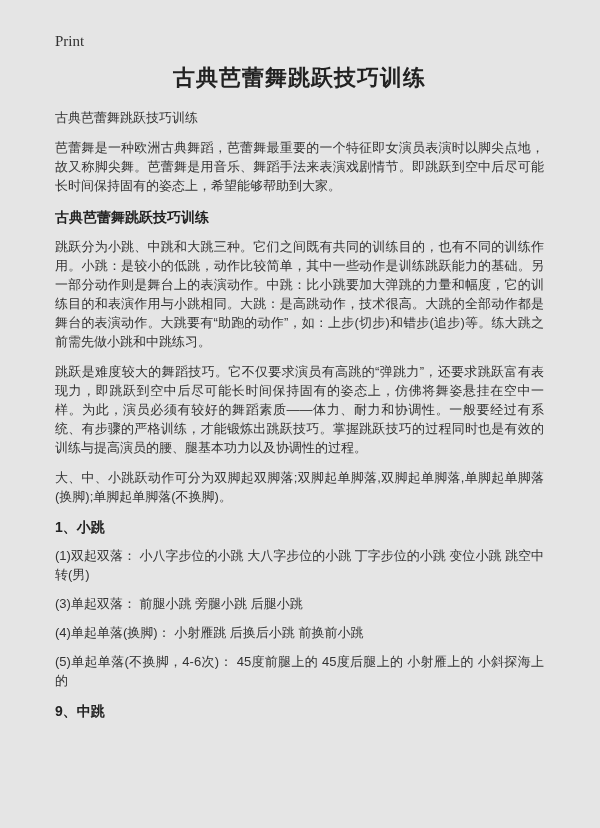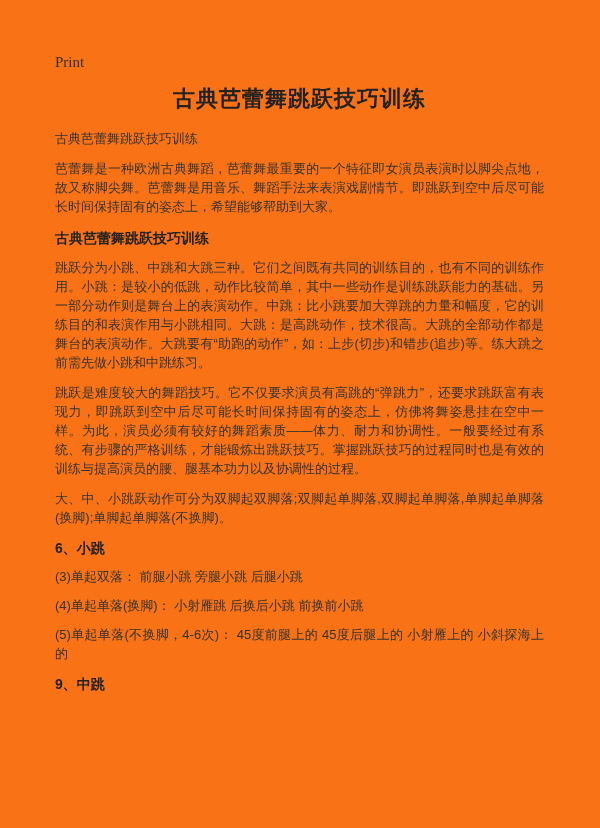--- a/index.html
+++ b/index.html
@@ -1,21 +1,21 @@
 <!DOCTYPE html>
 <html><head>
 <meta charset="utf-8">
 <style>
   html,body{margin:0;padding:0;background:#ffffff;}
   body{
     width:600px;height:828px;overflow:hidden;
     font-family:"Liberation Sans","DejaVu Sans",sans-serif;
     color:#333333;
   }
-  .page{box-sizing:border-box;width:600px;height:828px;padding:53px 56px 0 55px;background:#f97316;}
+  .page{box-sizing:border-box;width:600px;height:828px;padding:32px 56px 0 55px;background:#e5e5e5;}
   .print-link{
     display:inline-block;font-family:"Liberation Serif","DejaVu Serif",serif;
     font-size:15px;line-height:16px;color:#333333;text-decoration:none;cursor:pointer;
   }
   .doc-title{
     margin:16px 0 0;font-size:22px;line-height:24px;text-align:center;
     font-weight:700;color:#222222;letter-spacing:1px;
   }
   .subtitle{margin:18px 0 0;font-size:13px;line-height:19px;}
   .para{
@@ -40,22 +40,23 @@
   <p class="para">芭蕾舞是一种欧洲古典舞蹈，芭蕾舞最重要的一个特征即女演员表演时以脚尖点地，故又称脚尖舞。芭蕾舞是用音乐、舞蹈手法来表演戏剧情节。即跳跃到空中后尽可能长时间保持固有的姿态上，希望能够帮助到大家。</p>
 
   <h2 class="sec-heading">古典芭蕾舞跳跃技巧训练</h2>
 
   <p class="para">跳跃分为小跳、中跳和大跳三种。它们之间既有共同的训练目的，也有不同的训练作用。小跳：是较小的低跳，动作比较简单，其中一些动作是训练跳跃能力的基础。另一部分动作则是舞台上的表演动作。中跳：比小跳要加大弹跳的力量和幅度，它的训练目的和表演作用与小跳相同。大跳：是高跳动作，技术很高。大跳的全部动作都是舞台的表演动作。大跳要有“助跑的动作”，如：上步(切步)和错步(追步)等。练大跳之前需先做小跳和中跳练习。</p>
 
   <p class="para">跳跃是难度较大的舞蹈技巧。它不仅要求演员有高跳的“弹跳力”，还要求跳跃富有表现力，即跳跃到空中后尽可能长时间保持固有的姿态上，仿佛将舞姿悬挂在空中一样。为此，演员必须有较好的舞蹈素质——体力、耐力和协调性。一般要经过有系统、有步骤的严格训练，才能锻炼出跳跃技巧。掌握跳跃技巧的过程同时也是有效的训练与提高演员的腰、腿基本功力以及协调性的过程。</p>
 
   <p class="para">大、中、小跳跃动作可分为双脚起双脚落;双脚起单脚落,双脚起单脚落,单脚起单脚落(换脚);单脚起单脚落(不换脚)。</p>
 
-  <h3 class="num-heading">6、小跳</h3>
+  <h3 class="num-heading">1、小跳</h3>
 
+  <p class="para item">(1)双起双落： 小八字步位的小跳 大八字步位的小跳 丁字步位的小跳 变位小跳 跳空中转(男)</p>
 
 
   <p class="para item">(3)单起双落： 前腿小跳 旁腿小跳 后腿小跳</p>
 
   <p class="para item">(4)单起单落(换脚)： 小射雁跳 后换后小跳 前换前小跳</p>
 
   <p class="para item">(5)单起单落(不换脚，4-6次)： 45度前腿上的 45度后腿上的 小射雁上的 小斜探海上的</p>
 
   <h3 class="num-heading">9、中跳</h3>
 

